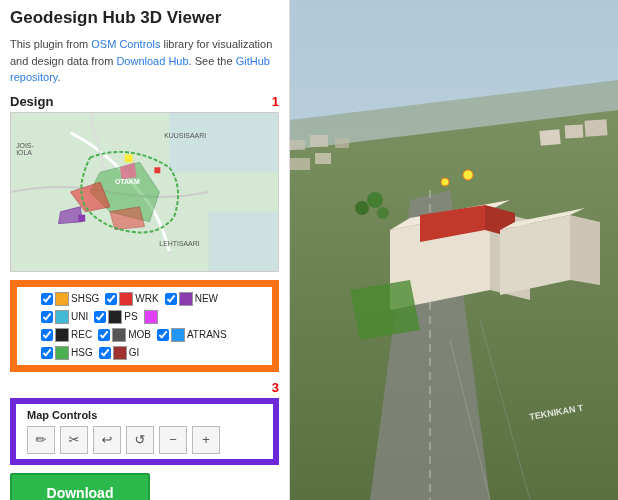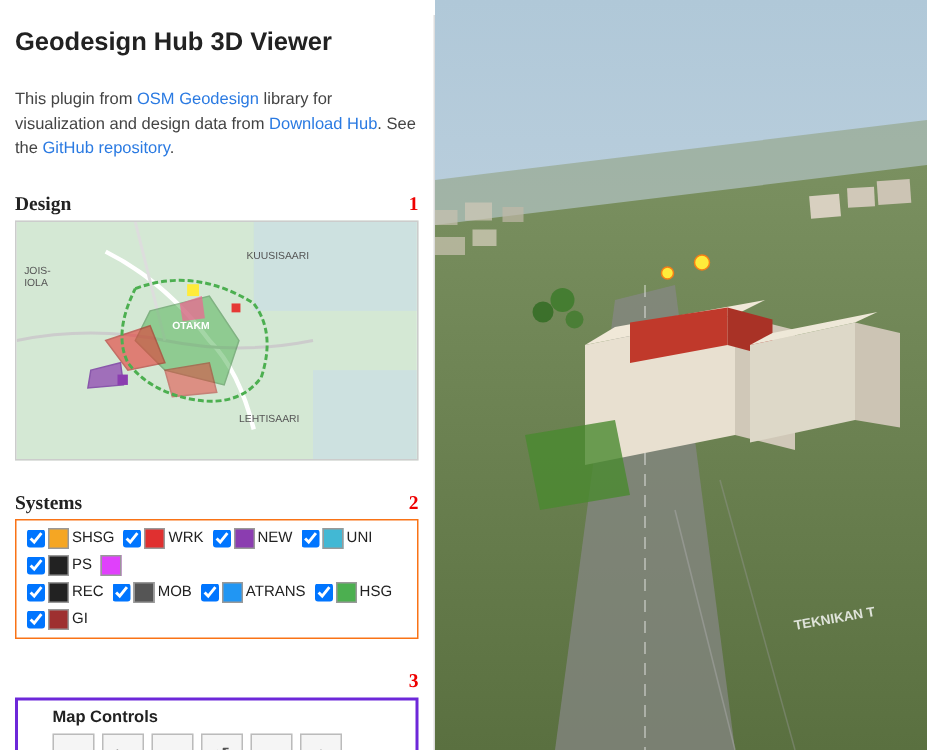--- a/index.html
+++ b/index.html
@@ -13,24 +13,23 @@
       display: flex;
     }
 
     
     .left-panel {
       width: 290px;
       min-width: 290px;
       padding: 8px 10px;
       display: flex;
       flex-direction: column;
-      gap: 20px;
+      gap: 8px;
       overflow-y: auto;
       border-right: 1px solid #ddd;
-      margin-top: 10px;
     }
 
     .title {
       font-size: 17px;
       font-weight: bold;
       color: #222;
       line-height: 1.2;
     }
 
     .description {
@@ -43,21 +42,20 @@
       color: #2a7ae2;
       text-decoration: none;
     }
 
     
     .section-header {
       display: flex;
       align-items: flex-end;
       justify-content: space-between;
       margin-bottom: 3px;
-      font-family: Liberation Serif, serif;
     }
     .section-label {
       font-size: 13px;
       font-weight: bold;
       color: #222;
     }
     .section-number {
       font-size: 13px;
       color: #e00;
       font-weight: bold;
@@ -74,22 +72,22 @@
     }
 
     
     .map-svg {
       width: 100%;
       height: 100%;
     }
 
     
     .systems-box {
-      border: 1px solid #f97316;
-      padding: 5px 7px;
+      border: 7px solid #f97316;
+      padding: 5px 24px;
     }
     .systems-row {
       display: flex;
       flex-wrap: wrap;
       gap: 4px 6px;
       align-items: center;
     }
     .system-item {
       display: flex;
       align-items: center;
@@ -109,22 +107,22 @@
       border: 1px solid #999;
       vertical-align: middle;
     }
     .system-name {
       font-size: 10px;
       color: #222;
     }
 
     
     .controls-box {
-      border: 2px solid #6d28d9;
-      padding: 5px 23px;
+      border: 6px solid #6d28d9;
+      padding: 5px 11px;
     }
     .controls-label {
       font-size: 11px;
       font-weight: bold;
       margin-bottom: 5px;
       color: #222;
     }
     .controls-buttons {
       display: flex;
       gap: 5px;
@@ -180,21 +178,21 @@
     }
   </style>
 </head>
 <body>
 
 <div class="left-panel">
 
   <div class="title">Geodesign Hub 3D Viewer</div>
 
   <div class="description">
-    <span>This plugin from </span><a href="#">OSM Geodesign</a><span> library for visualization and design data from </span><a href="#">Download Hub</a><span>. See the </span><a href="#">GitHub repository</a><span>.</span>
+    <span>This plugin from </span><a href="#">OSM Controls</a><span> library for visualization and design data from </span><a href="#">Download Hub</a><span>. See the </span><a href="#">GitHub repository</a><span>.</span>
   </div>
 
   <div>
     <div class="section-header">
       <span class="section-label">Design</span>
       <span class="section-number">1</span>
     </div>
     <div class="design-box">
       
       <svg class="map-svg" viewBox="0 0 270 160" xmlns="http://www.w3.org/2000/svg">
@@ -223,24 +221,20 @@
         <text x="105" y="72" font-size="7" fill="#fff" font-family="Arial" font-weight="bold">OTAKM</text>
 
         <rect x="115" y="42" width="8" height="8" fill="#ffeb3b"></rect>
         <rect x="145" y="55" width="6" height="6" fill="#e53935"></rect>
         <rect x="68" y="103" width="7" height="7" fill="#8b3db0"></rect>
       </svg>
     </div>
   </div>
 
   <div>
-    <div class="section-header">
-      <span class="section-label">Systems</span>
-      <span class="section-number">2</span>
-    </div>
     <div class="systems-box">
       <div class="systems-row">
         <div class="system-item">
           <input type="checkbox" checked="" style="">
           <span class="color-box" style="background:#f5a623;"></span>
           <span class="system-name">SHSG</span>
         </div>
         <div class="system-item">
           <input type="checkbox" checked="" style="">
           <span class="color-box" style="background:#e03030;"></span>

